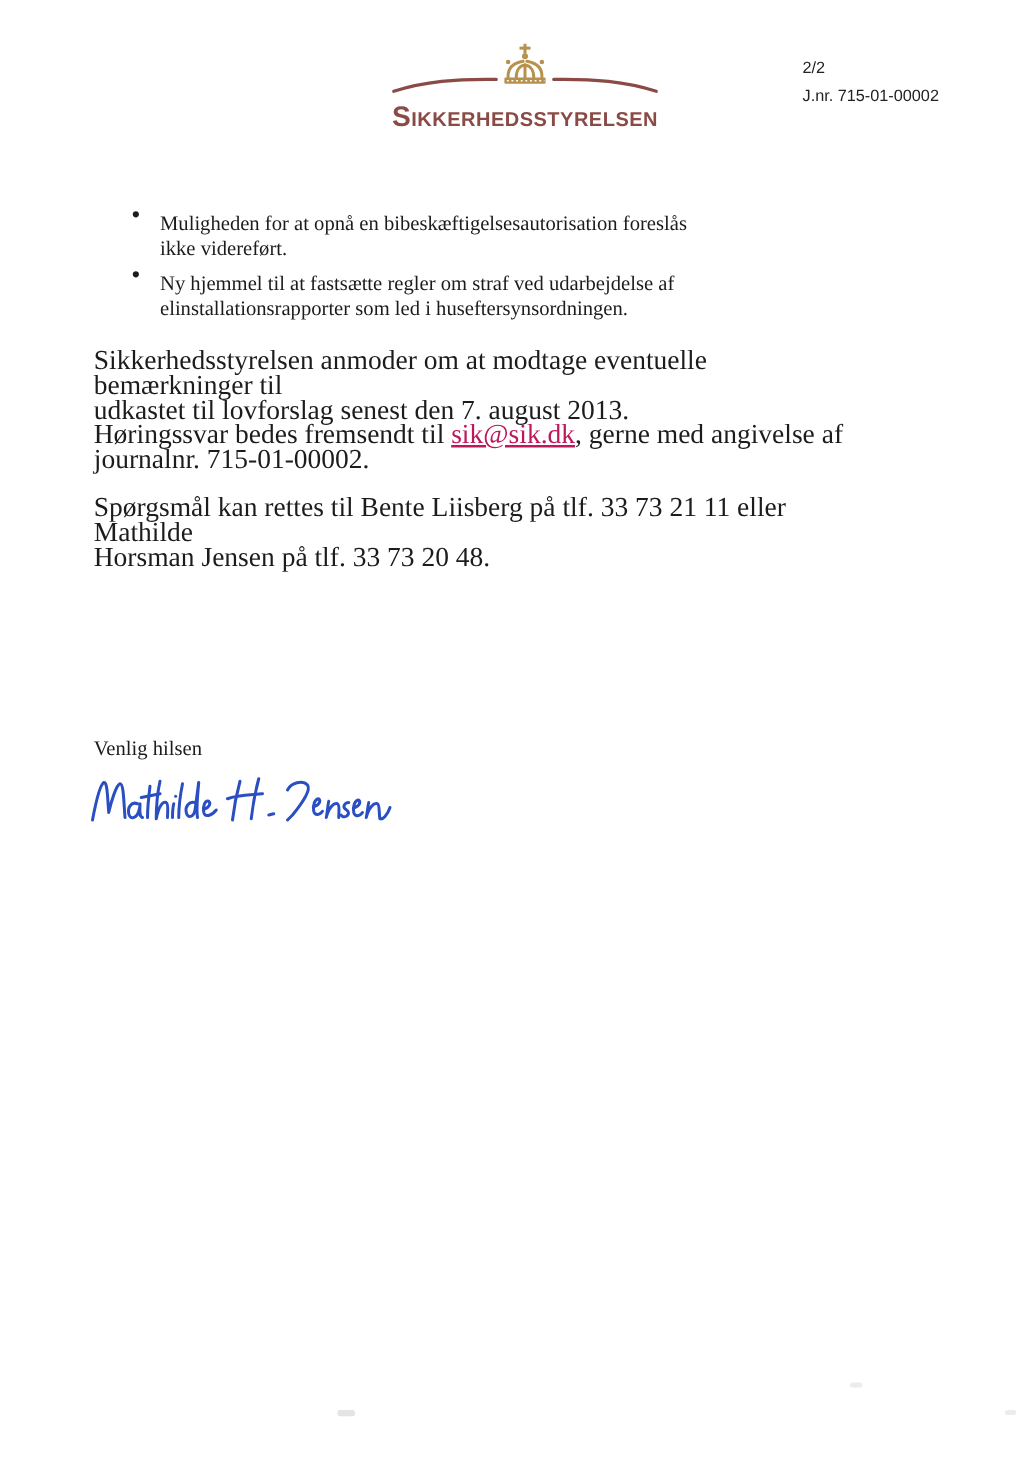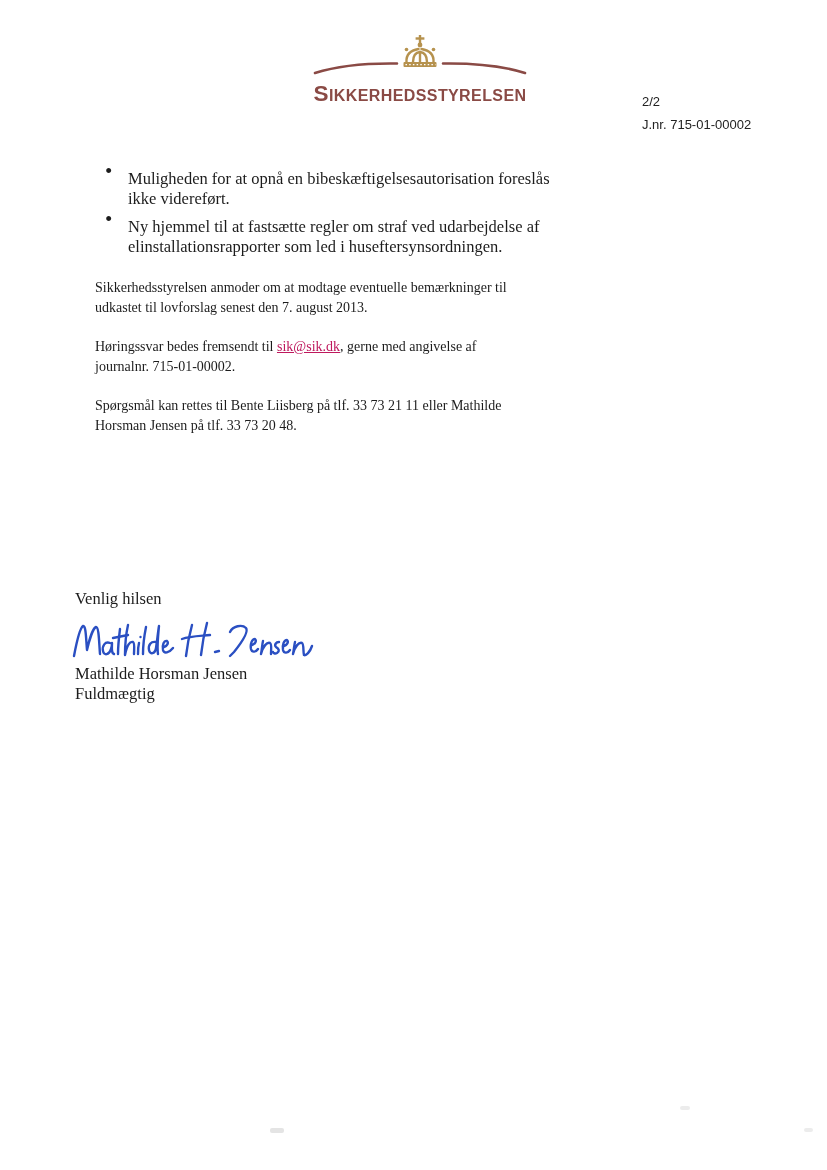--- a/index.html
+++ b/index.html
@@ -26,38 +26,38 @@
     letter-spacing:0.4px;
     color:#8a4a45;
     white-space:nowrap;
     margin-top:3px;
   }
   .meta{
     position:absolute;left:642px;top:46px;
     font-family:"Liberation Sans", sans-serif;
     font-size:13px;color:#222222;
   }
-  .meta .page-number{margin-bottom:8px;margin-top:48px;}
+  .meta .page-number{margin-bottom:8px;}
 
   
   .bullets{position:absolute;left:105px;top:161px;width:600px;}
   .bullet-item{display:flex;}
   .bullet-marker{
     width:23px;flex:0 0 23px;
     font-size:21px;line-height:20px;
     color:#1c1c1c;
   }
   .bullet-text{
     white-space:pre-line;
     font-size:16.5px;line-height:20px;margin-top:8px;
   }
   .para{
     position:absolute;left:75px;width:600px;
     white-space:pre-line;
-    font-size:14px;line-height:20px;margin-left:20px;
+    font-size:22px;line-height:20px;
   }
   .para-1{top:278px;}
   .para-2{top:337px;}
   .para-3{top:396px;}
   .para-4{top:454px;}
   .email-link{color:#be185d;text-decoration:underline;cursor:pointer;}
 
   
   .salutation{position:absolute;left:75px;top:589px;font-size:16.5px;line-height:20px;}
   .signature-svg{position:absolute;left:70px;top:612px;}
@@ -165,22 +165,18 @@
       <path d="M193,29 C192,33 192,38 191,42 C193,34 197,30 200,31 C202,32 201,38 201,42"></path>
 
       <path d="M209,30 C206,30 204,33 206,35 C209,37 210,39 207,41 C205,42 203,41 203,40"></path>
 
       <path d="M214,34 C217,33 219,30 217,28 C214,28 212,33 213,38 C214,42 218,41 220,38"></path>
 
       <path d="M225,30 C224,34 224,38 223,42 C225,34 229,30 232,31 C234,32 233,40 234,43 C236,44 240,40 242,34"></path>
     </g>
   </svg>
 
-  <div class="signer-block">
-    <div>Mathilde Horsman Jensen</div>
-    <div>Fuldmægtig</div>
-  </div>
 
   <div class="artifact artifact-1"></div>
   <div class="artifact artifact-2"></div>
   <div class="artifact artifact-3"></div>
 
 </div>
 
 </body></html>

